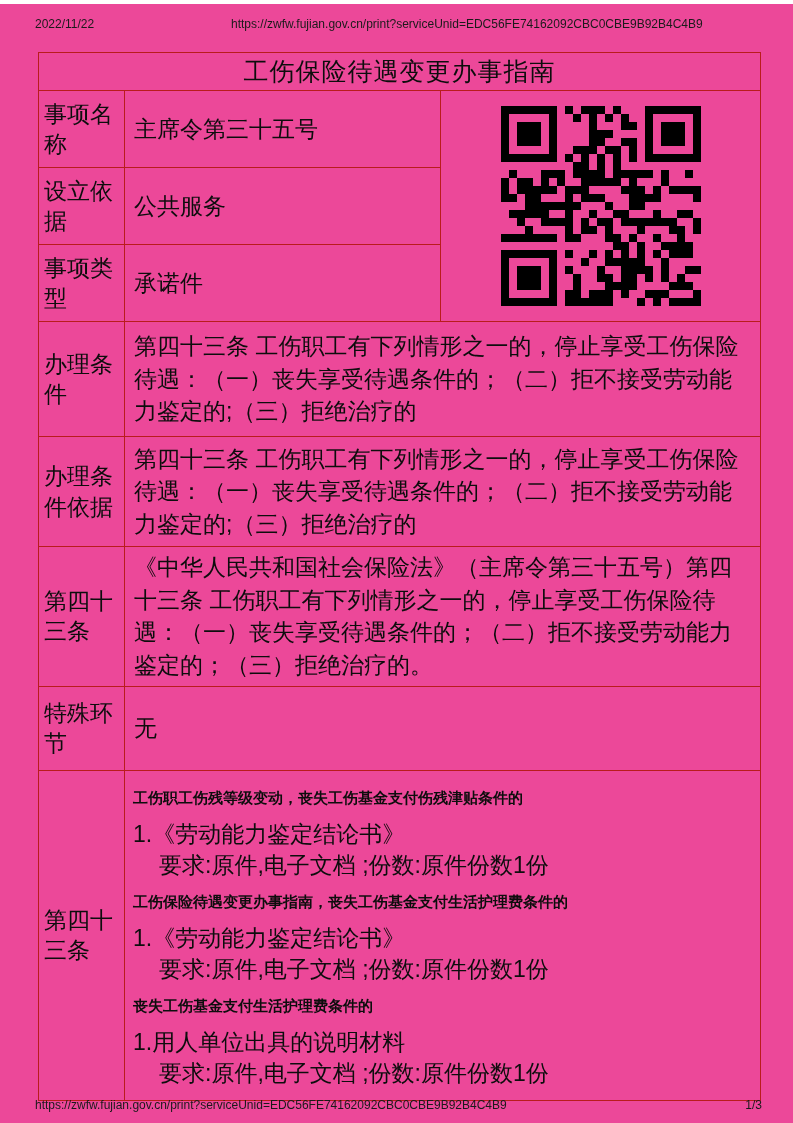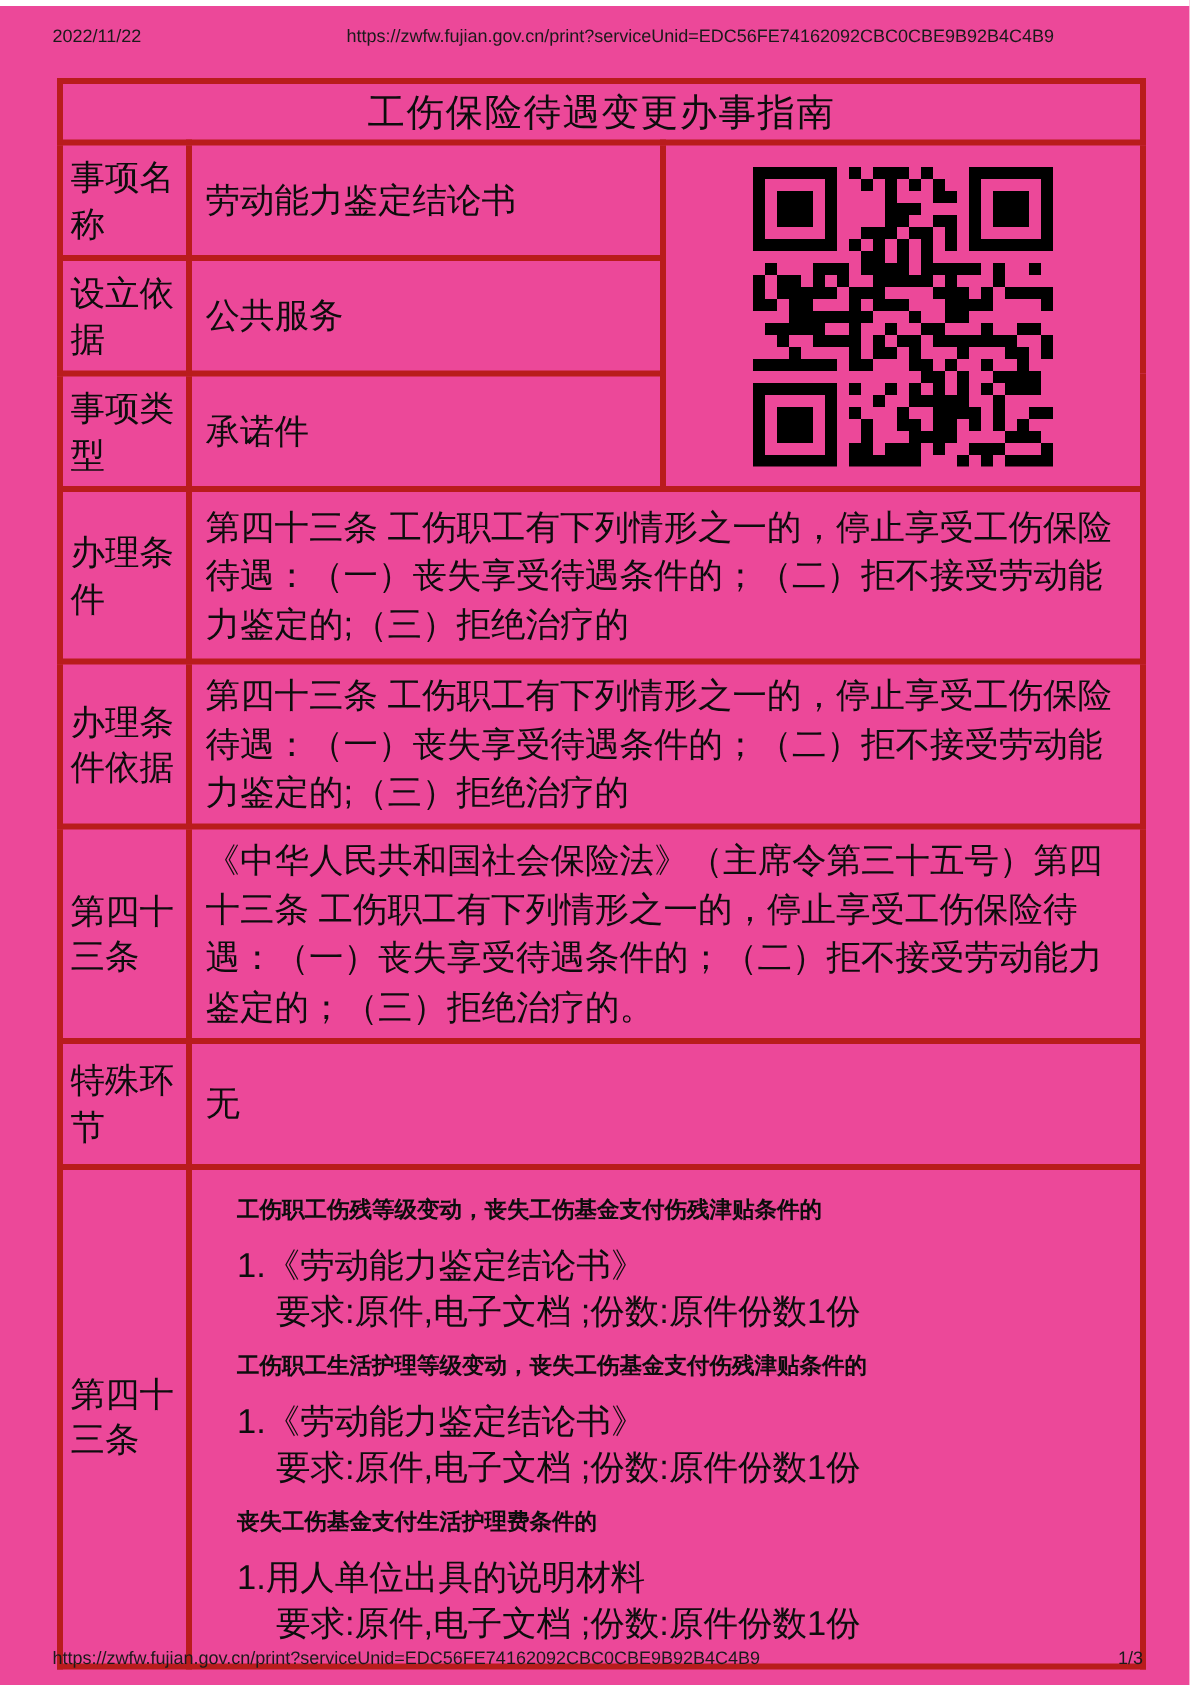--- a/index.html
+++ b/index.html
@@ -9,34 +9,34 @@
     position:relative; width:793px; height:1123px; background:#ec4899;
     overflow:hidden; margin:4px auto;
   }
   
   .print-header { position:absolute; top:13px; left:35px; right:31px; height:16px; font-size:12px; color:#1a1a1a; }
   .print-header .hdr-date { position:absolute; left:0; top:0; }
   .print-header .hdr-url  { position:absolute; left:196px; top:0; }
   .print-footer { position:absolute; bottom:13px; left:35px; right:31px; height:16px; font-size:12px; color:#1a1a1a; display:flex; justify-content:space-between; }
   
   table.guide { position:absolute; top:48px; left:38px; width:722px; border-collapse:collapse; table-layout:fixed; }
-  table.guide td, table.guide th { border:4px solid #b91c1c; vertical-align:middle; color:#0d0d0d; }
+  table.guide td, table.guide th { border:1px solid #b91c1c; vertical-align:middle; color:#0d0d0d; }
   td.title-cell { height:34px; text-align:center; font-size:25px; letter-spacing:1px; padding:2px 0; }
   th.lbl { width:86px; font-weight:normal; text-align:left; font-size:23px; line-height:1.32; padding:4px 2px 4px 5px; vertical-align:middle; }
   td.val { font-size:23px; padding:4px 6px 4px 9px; line-height:1.42; }
   col.c-label { width:86px; } col.c-value { width:316px; } col.c-qr { width:320px; }
   tr.r-info { height:77px; }
   td.qr-cell { text-align:center; vertical-align:middle; }
   td.qr-cell svg { display:block; margin:0 auto; }
   tr.r-cond  td.val { height:115px; }
   tr.r-cond2 td.val { height:110px; }
   tr.r-legal td.val { height:136px; }
   tr.r-spec  td.val { height:84px; }
   tr.r-mat > * { border-bottom:none; }
-  td.mat-cell { vertical-align:top; padding:6px 6px 0 30px; }
+  td.mat-cell { vertical-align:top; padding:6px 6px 0 8px; }
   .mat-cond { font-size:15px; font-weight:bold; line-height:1.3; margin-top:11px; }
   .mat-item { font-size:23px; margin-top:13px; line-height:1.25; }
   .mat-req  { font-size:23px; margin:2px 0 12px 26px; line-height:1.25; }
 </style>
 </head>
 <body>
 
 <div class="page">
 
   <div class="print-header">
@@ -51,21 +51,21 @@
         <col class="c-qr">
       </colgroup>
 
     <tbody>
         <tr>
       <td class="title-cell" colspan="3">工伤保险待遇变更办事指南</td>
     </tr>
 
     <tr class="r-info">
       <th class="lbl">事项名称</th>
-      <td class="val">劳动能力鉴定结论书</td>
+      <td class="val">主席令第三十五号</td>
       <td class="qr-cell" rowspan="3">
         <span id="qr-host"><svg width="200" height="200" viewBox="0 0 200 200" fill="#000" shape-rendering="crispEdges">
                 <rect x="0" y="0" width="8" height="8"></rect>
                 <rect x="8" y="0" width="8" height="8"></rect>
                 <rect x="16" y="0" width="8" height="8"></rect>
                 <rect x="24" y="0" width="8" height="8"></rect>
                 <rect x="32" y="0" width="8" height="8"></rect>
                 <rect x="40" y="0" width="8" height="8"></rect>
                 <rect x="48" y="0" width="8" height="8"></rect>
                 <rect x="64" y="0" width="8" height="8"></rect>
@@ -410,21 +410,21 @@
       <th class="lbl">特殊环节</th>
       <td class="val" colspan="2">无</td>
     </tr>
 
     <tr class="r-mat">
       <th class="lbl">第四十三条</th>
       <td class="mat-cell" colspan="2">
         <div class="mat-cond">工伤职工伤残等级变动，丧失工伤基金支付伤残津贴条件的</div>
         <div class="mat-item">1.《劳动能力鉴定结论书》</div>
         <div class="mat-req">要求:原件,电子文档 ;份数:原件份数1份</div>
-        <div class="mat-cond">工伤职工生活护理等级变动，丧失工伤基金支付伤残津贴条件的</div>
+        <div class="mat-cond">工伤保险待遇变更办事指南，丧失工伤基金支付生活护理费条件的</div>
         <div class="mat-item">1.《劳动能力鉴定结论书》</div>
         <div class="mat-req">要求:原件,电子文档 ;份数:原件份数1份</div>
         <div class="mat-cond">丧失工伤基金支付生活护理费条件的</div>
         <div class="mat-item">1.用人单位出具的说明材料</div>
         <div class="mat-req">要求:原件,电子文档 ;份数:原件份数1份</div>
       </td>
     </tr>
   </tbody>
     </table>
 

